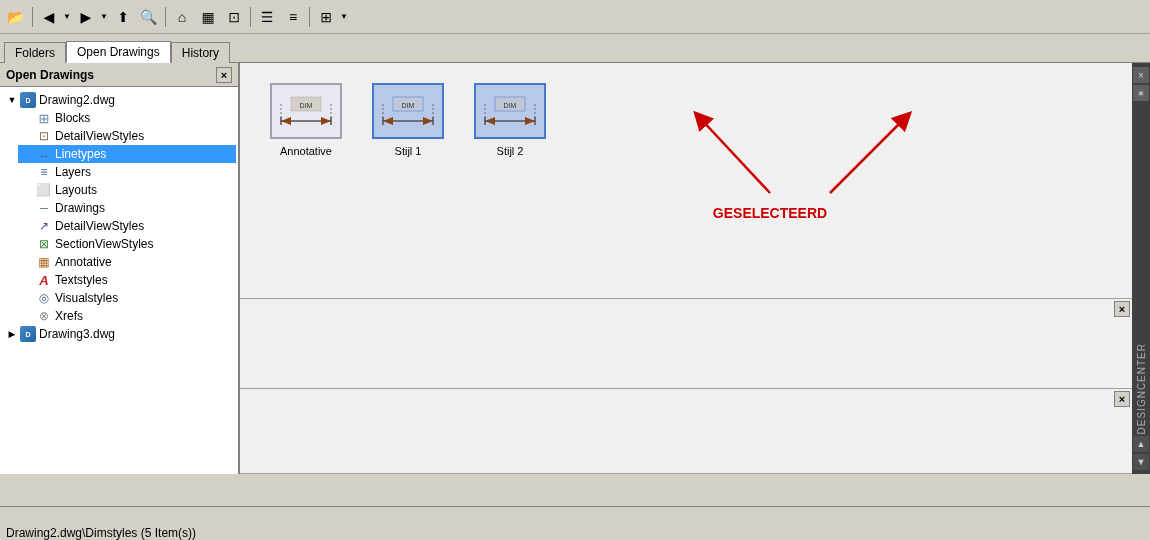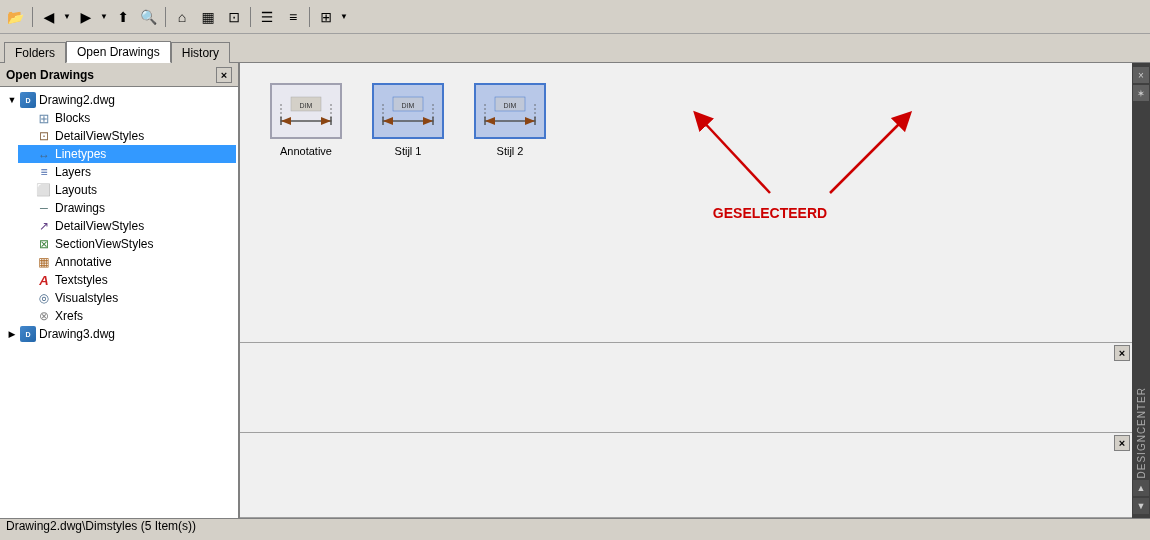--- a/index.html
+++ b/index.html
@@ -329,27 +329,28 @@
       display: flex;
       align-items: center;
       justify-content: center;
       cursor: pointer;
       color: #cccccc;
       font-size: 9px;
     }
 
     
     .status-bar {
-      height: 22px;
+      height: 34px;
       background: #d4d0c8;
       border-top: 1px solid #808080;
       display: flex;
-      align-items: flex-start;
+      align-items: flex-end;
       padding: 0 6px;
       font-size: 12px;
+      margin-top: 32px;
     }
 
     
     .right-content-wrapper {
       display: flex;
       flex: 1;
       overflow: hidden;
     }
     .right-main {
       flex: 1;

